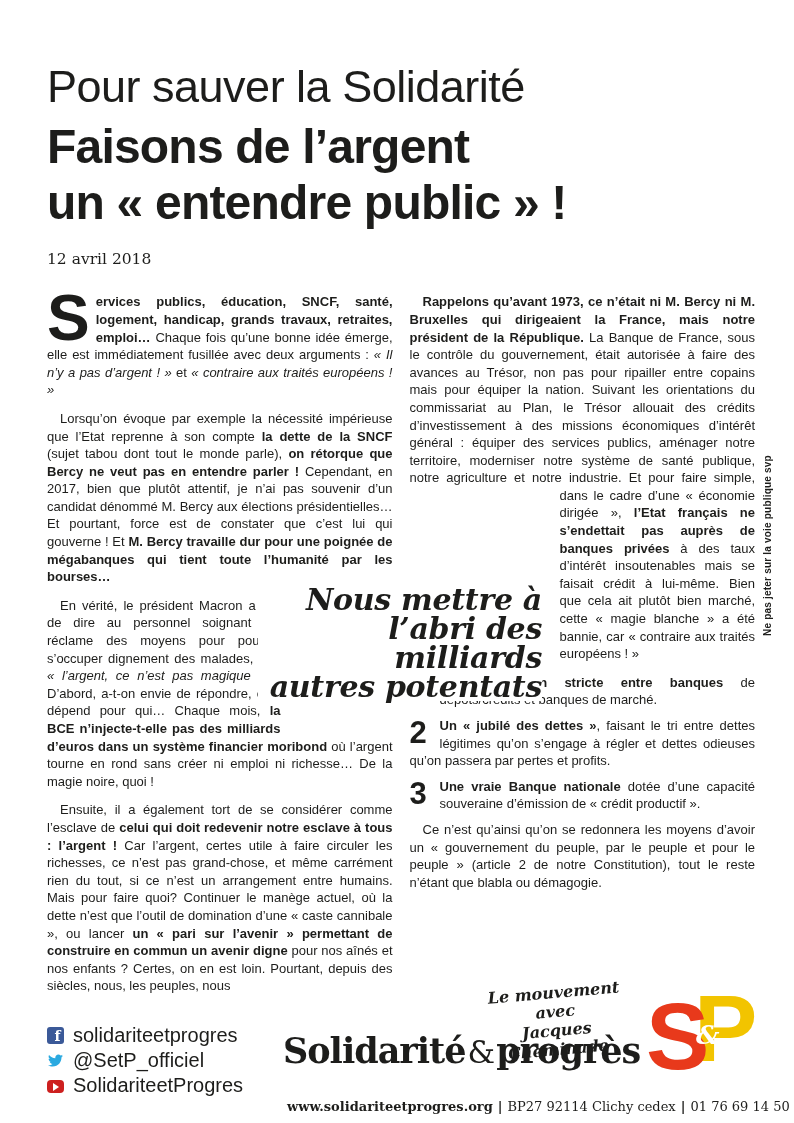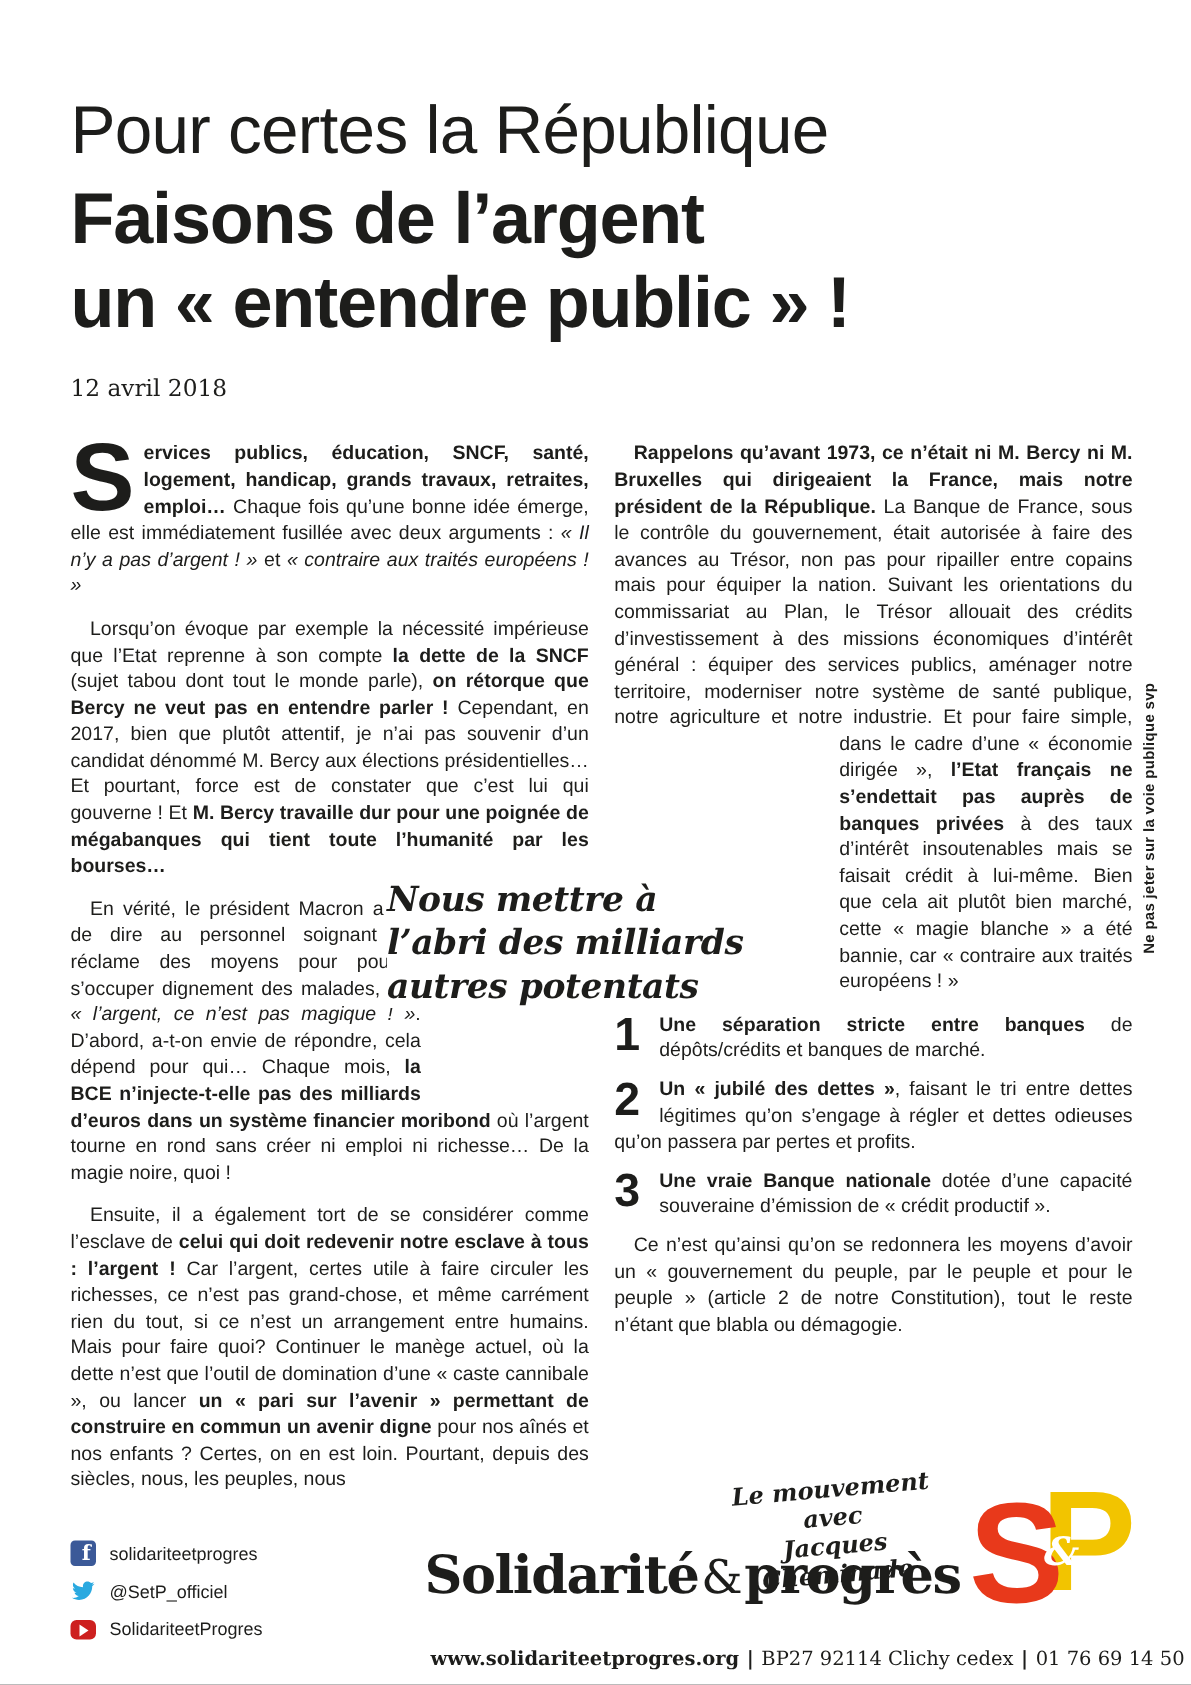--- a/index.html
+++ b/index.html
@@ -17,38 +17,38 @@
   .col{flex:1 1 0;min-width:0}
   .col p{margin:0 0 11px}
   .col p.ind{text-indent:13px}
   .b{font-weight:700}
   .i{font-style:italic}
   .dropcap{float:left;font-size:64px;line-height:46px;height:50px;font-weight:700;padding:2px 6px 0 0;text-indent:0}
   .pq-wrap-r{float:right;width:112px;height:134px}
   .pq-wrap-l{float:left;width:150px;height:186px}
   
   .pullquote{position:absolute;left:258px;top:584px;width:284px;z-index:5;background:#fff;
-             text-align:left;font-family:"DejaVu Serif",serif;font-weight:700;font-style:italic;
-             font-size:23px;line-height:29px;letter-spacing:-.3px}
+             text-align:right;font-family:"DejaVu Serif",serif;font-weight:700;font-style:italic;
+             font-size:30px;line-height:29px;letter-spacing:-.3px}
   
   .li{margin:0 0 8px}
   .li .li-num{float:left;width:24px;font-size:31px;line-height:27px;font-weight:700;margin:2px 6px 0 0}
   
   .vnote{position:absolute;top:540px;right:-93px;width:240px;text-align:center;
          transform:rotate(-90deg);font-size:10px;font-weight:700;letter-spacing:.2px}
   
   .footer{position:absolute;left:0;top:980px;width:794px;height:143px}
   .social{position:absolute;left:47px;top:46px}
   .social .row{display:flex;align-items:center;height:19px;margin-bottom:6px}
   .ic{display:inline-flex;align-items:center;justify-content:center;width:17px;height:17px;margin-right:9px}
   .fb{background:#3b5998;border-radius:3px;color:#fff;font-family:"DejaVu Serif",serif;
       font-weight:700;font-size:14px;line-height:16px;padding-left:4px}
   .yt{background:#cd201f;border-radius:4px;height:13px;margin-top:2px}
   .yt .play{width:0;height:0;border-left:6px solid #fff;border-top:4px solid transparent;border-bottom:4px solid transparent}
-  .handle{font-size:12px}
+  .handle{font-size:20px}
   .tagline{position:absolute;left:474px;top:3px;width:164px;text-align:center;transform:rotate(-5deg);
            font-family:"DejaVu Serif",serif;font-style:italic;font-weight:700;font-size:16px;line-height:19px}
   .wordmark{position:absolute;left:283px;top:50px;font-family:"DejaVu Serif",serif;font-size:35px;
             font-weight:700;letter-spacing:-1px;white-space:nowrap}
   .wamp{font-weight:400;font-size:31px;margin:0 2px}
   .contact{position:absolute;left:287px;top:119px;font-family:"DejaVu Serif",serif;font-size:13px;white-space:nowrap}
   .c-url{font-weight:700}
   .c-sep{margin:0 5px;font-weight:700}
   .splogo{position:absolute;left:646px;top:8px;width:114px;height:100px}
   .logo-s{position:absolute;left:0;top:8px;font-size:95px;line-height:80px;font-weight:700;
@@ -56,21 +56,21 @@
   .logo-p{position:absolute;left:48px;top:0;font-size:95px;line-height:80px;font-weight:700;color:#f2c400;z-index:1}
   .logo-amp{position:absolute;left:50px;top:32px;z-index:3;color:#fff;font-family:"DejaVu Serif",serif;
             font-style:italic;font-weight:700;font-size:26px}
 </style>
 </head>
 <body>
 
 <div class="page">
 
   <header class="masthead">
-    <div class="kicker">Pour certes la République</div>
+    <div class="kicker">Pour sauver la Solidarité</div>
     <h1 class="title-bold"><span>Faisons de l’argent</span><br>
       <span>un « entendre public » !</span></h1>
     <div class="date">12 avril 2018</div>
   </header>
 
   <section class="columns">
     <div class="col" id="col-left">
         <p><span class="dropcap">S</span><span class="b">ervices publics, éducation, SNCF, santé, logement, handicap, grands travaux, retraites, emploi… </span><span>Chaque fois qu’une bonne idée émerge, elle est immédiatement fusillée avec deux arguments : </span><span class="i">« Il n’y a pas d’argent ! »</span><span> et </span><span class="i">« contraire aux traités européens ! »</span></p>
         <p class="ind"><span>Lorsqu’on évoque par exemple la nécessité impérieuse que l’Etat reprenne à son compte </span><span class="b">la dette de la SNCF</span><span> (sujet tabou dont tout le monde parle), </span><span class="b">on rétorque que Bercy ne veut pas en entendre parler !</span><span> Cependant, en 2017, bien que plutôt attentif, je n’ai pas souvenir d’un candidat dénommé M. Bercy aux élections présidentielles… Et pourtant, force est de constater que c’est lui qui gouverne ! Et </span><span class="b">M. Bercy travaille dur pour une poignée de mégabanques qui tient toute l’humanité par les bourses…</span></p>
         <p class="ind"><span class="pq-wrap-r"></span><span>En vérité, le président Macron a tort de dire au personnel soignant qui réclame des moyens pour pouvoir s’occuper dignement des malades, que </span><span class="i">« l’argent, ce n’est pas magique ! »</span><span>. D’abord, a-t-on envie de répondre, cela dépend pour qui… Chaque mois, </span><span class="b">la BCE n’injecte-t-elle pas des milliards d’euros dans un système financier moribond</span><span> où l’argent tourne en rond sans créer ni emploi ni richesse… De la magie noire, quoi !</span></p>

